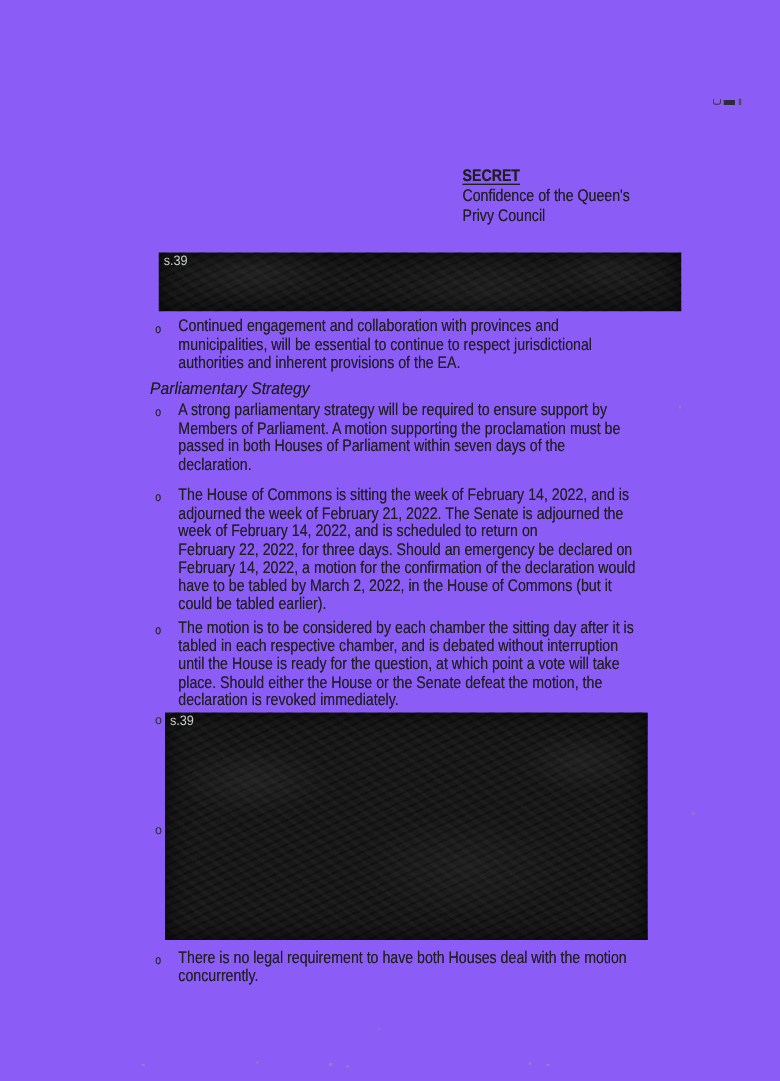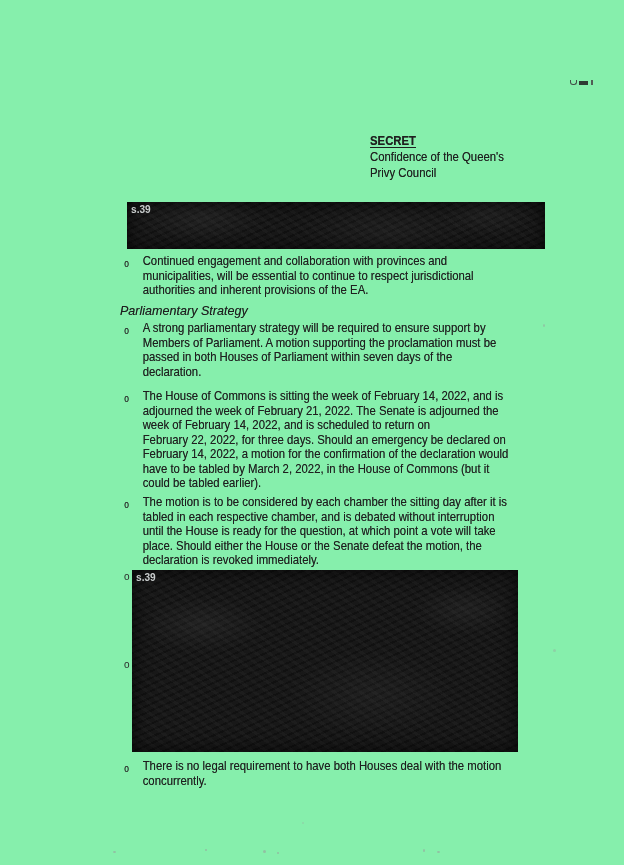--- a/index.html
+++ b/index.html
@@ -4,21 +4,21 @@
 <style>
   html, body { margin:0; padding:0; }
   body {
     width:624px; height:865px;
     background:#ffffff;
     font-family:"Liberation Sans", sans-serif;
     color:#1f1f1f;
     position:relative;
     overflow:hidden;
   }
-  .page { position:absolute; inset:0; background:#86efac; }
+  .page { position:absolute; inset:0; background:#8b5cf6; }
 
   
   .clsheader {
     position:absolute; left:370px; top:133px; width:240px;
     font-size:13.5px; line-height:15.8px;
     transform:scaleX(0.84); transform-origin:0 0;
     text-shadow:0 0 0.5px rgba(25,25,25,0.65);
   }
   .secret { font-weight:bold; text-decoration:underline; text-underline-offset:2px; }
   .caveat { white-space:pre-line; }
@@ -27,21 +27,20 @@
   .redaction {
     position:absolute;
     background-color:#181818;
     background-image:
       radial-gradient(ellipse 90px 40px at 18% 30%, rgba(95,95,95,0.16), transparent 70%),
       radial-gradient(ellipse 120px 60px at 62% 68%, rgba(85,85,85,0.13), transparent 70%),
       radial-gradient(ellipse 70px 35px at 86% 22%, rgba(105,105,105,0.12), transparent 70%),
       repeating-linear-gradient(37deg, rgba(255,255,255,0.025) 0 3px, transparent 3px 8px),
       repeating-linear-gradient(-24deg, rgba(0,0,0,0.30) 0 2px, transparent 2px 6px);
     box-shadow:inset 0 0 18px rgba(0,0,0,0.8);
-    font-weight:bold;
   }
   .box1 { left:127px; top:202px; width:418px; height:47px; }
   .box2 { left:132px; top:570px; width:386px; height:182px; }
   .redlabel {
     position:absolute; top:1px; left:4px;
     font-size:11px; color:#c9cdcd;
     transform:scaleX(0.92); transform-origin:0 0;
   }
 
   

